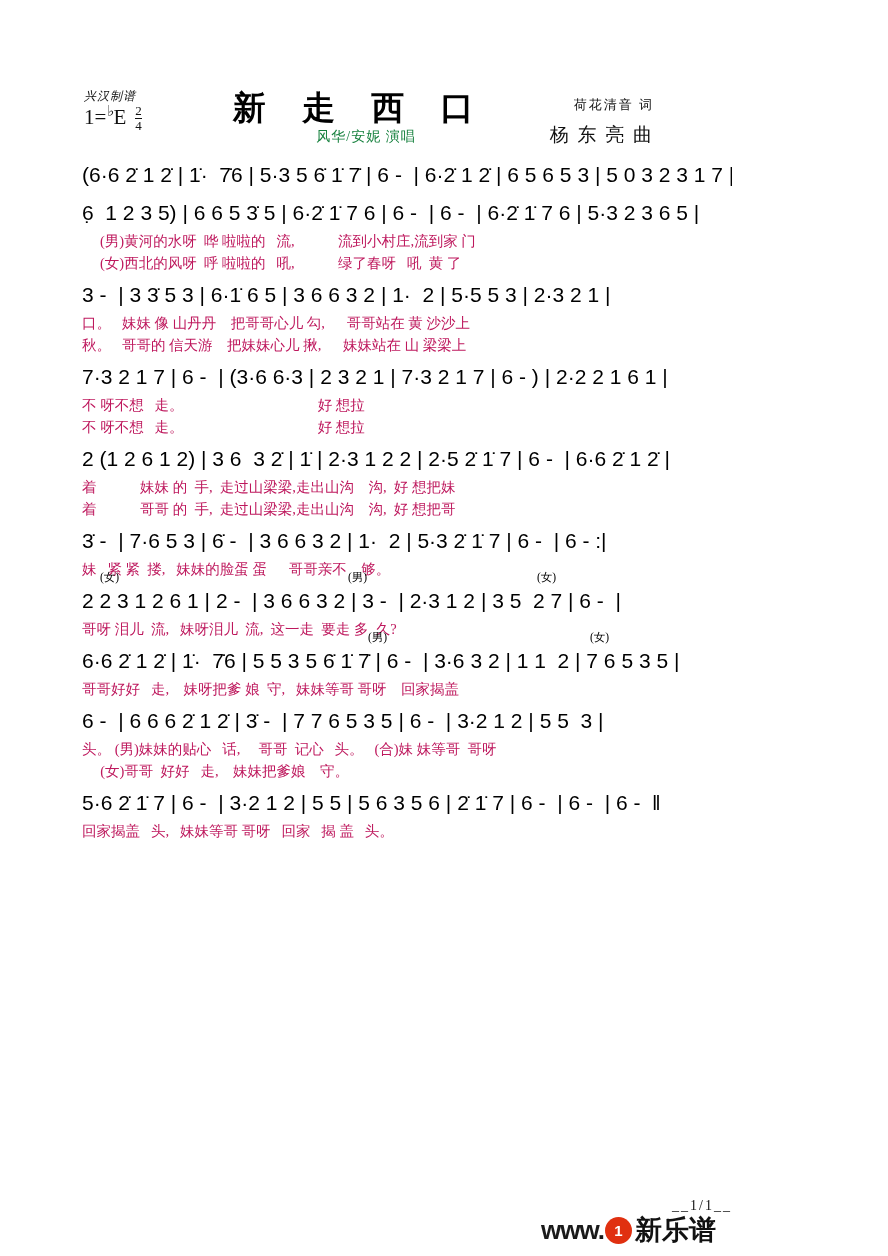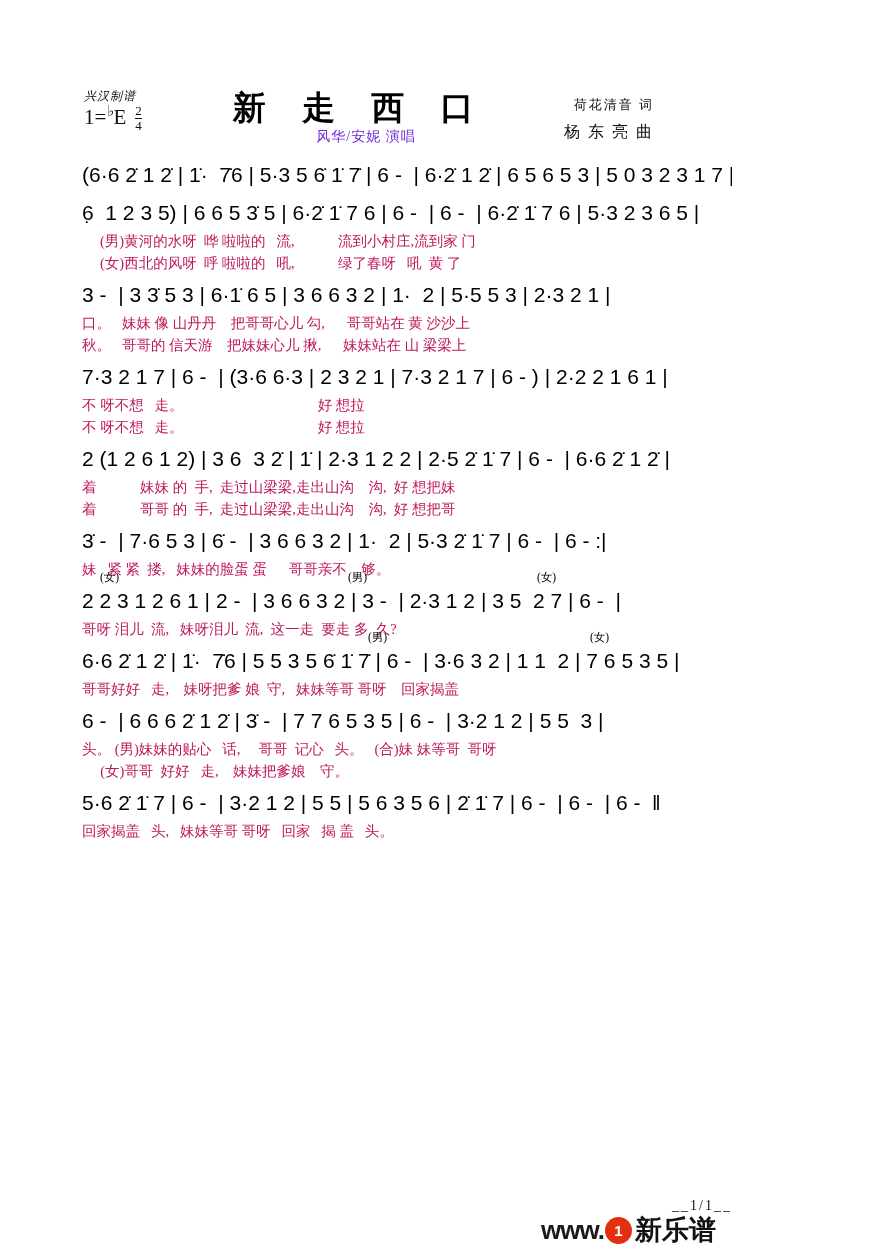--- a/index.html
+++ b/index.html
@@ -68,35 +68,35 @@
     color: #000;
   }
   .subtitle {
     position: absolute;
     left: 0;
     right: 0;
     top: 128px;
     text-align: center;
     font-size: 14px;
     letter-spacing: 1px;
-    color: #6d28d9;
+    color: #15803d;
   }
   .credit-r1 {
     position: absolute;
     right: 78px;
     top: 96px;
     font-size: 13px;
     letter-spacing: 2px;
     color: #111;
   }
   .credit-r2 {
     position: absolute;
     right: 78px;
     top: 122px;
-    font-size: 16px;
+    font-size: 19px;
     letter-spacing: 2px;
     color: #111;
   }
 
   
   .music {
     position: absolute;
     left: 82px;
     top: 158px;
     width: 726px;

